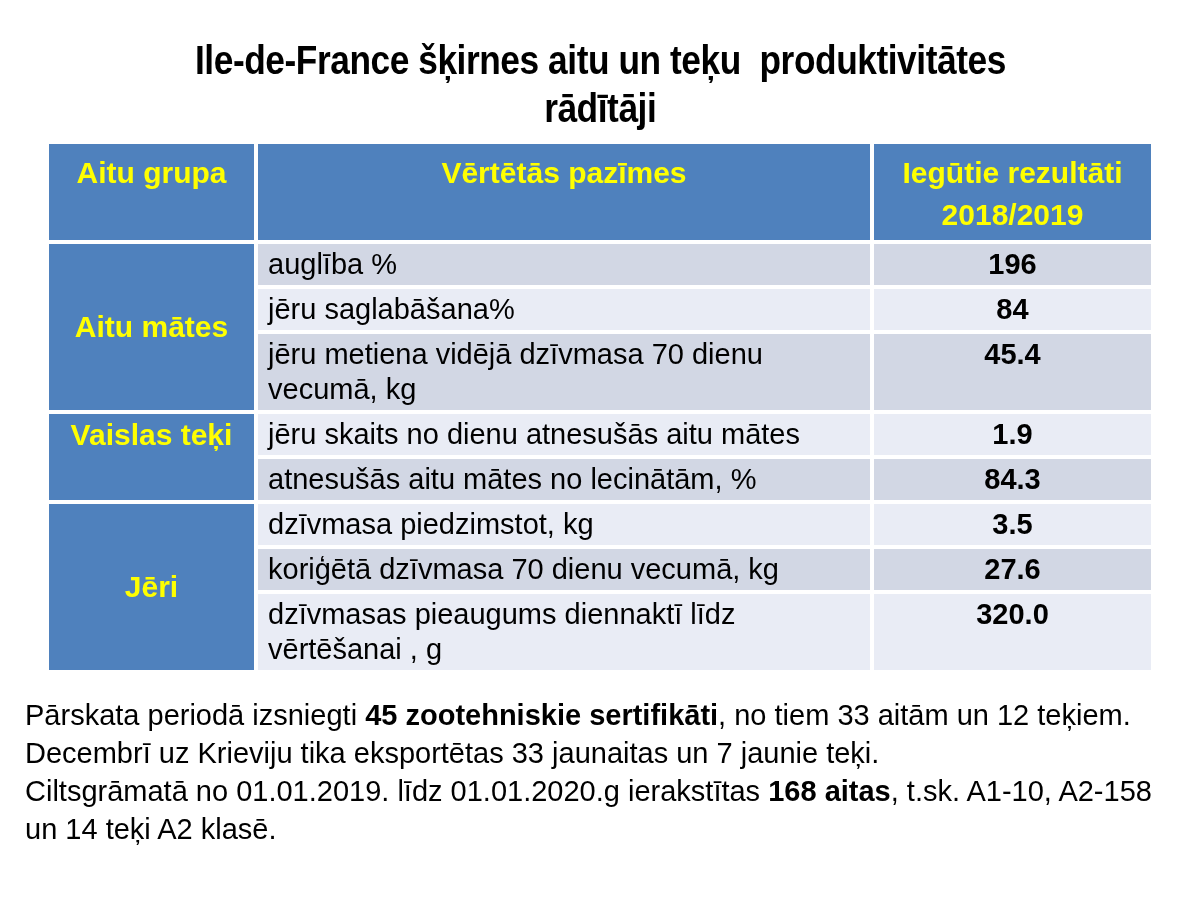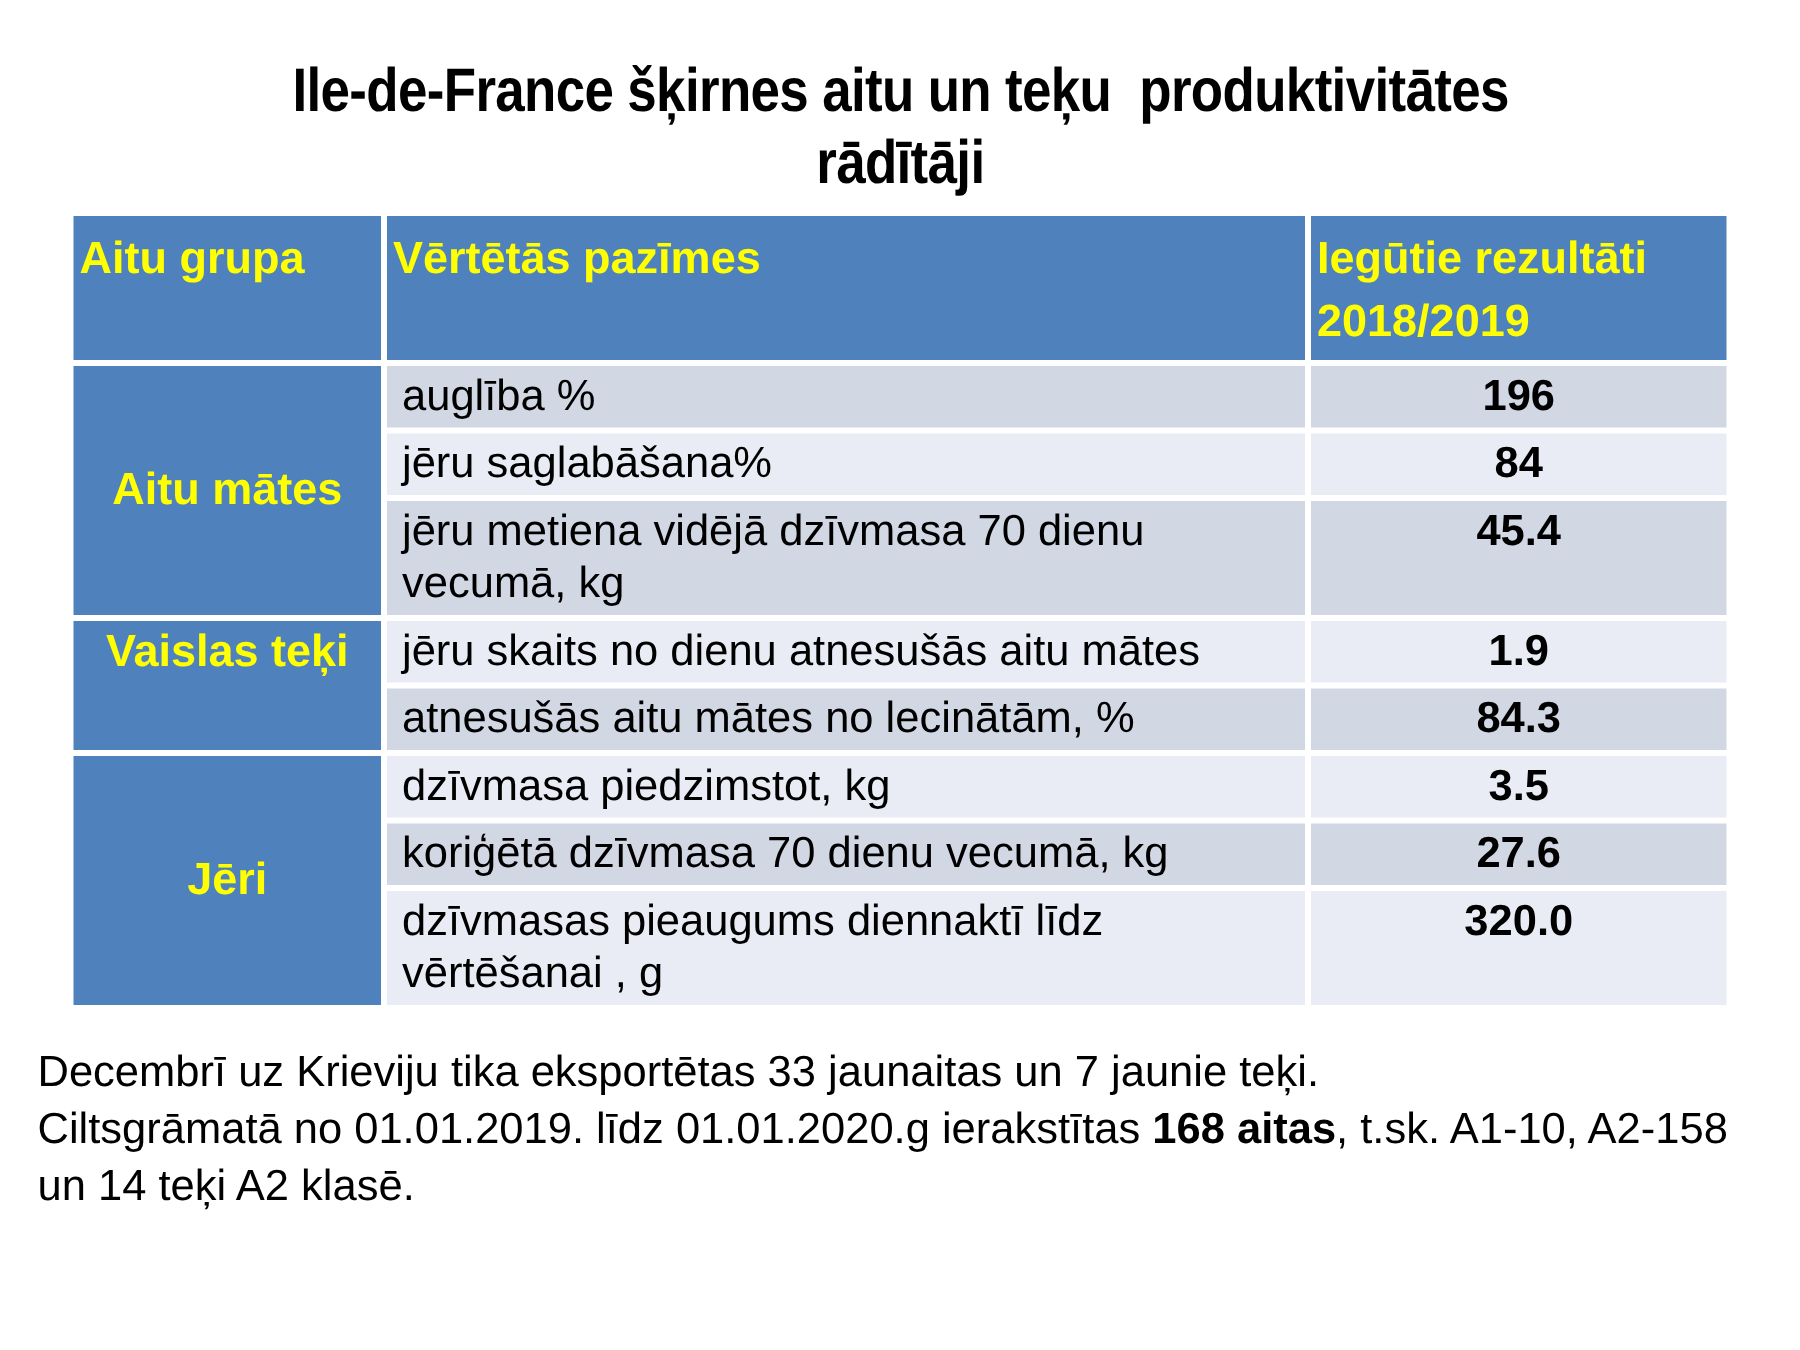--- a/index.html
+++ b/index.html
@@ -34,21 +34,21 @@
     table-layout:fixed;
   }
   .ptable col.c1{width:205px;}
   .ptable col.c2{width:612px;}
   .ptable col.c3{width:277px;}
 
   .hcell{
     background:var(--header-blue);
     color:var(--header-yellow);
     font-weight:bold;font-size:30px;
-    text-align:left;vertical-align:top;
+    text-align:center;vertical-align:top;
     padding:8px 4px 4px 4px;
     height:74px;line-height:42px;
   }
   .gcell{
     background:var(--header-blue);
     color:var(--header-yellow);
     font-weight:bold;font-size:30px;
     text-align:center;
     padding:17px 4px;
   }
@@ -143,17 +143,18 @@
         <td class="vcell">27.6</td>
       </tr>
       <tr class="light tall">
         <td class="fcell">dzīvmasas pieaugums diennaktī līdz vērtēšanai , g</td>
         <td class="vcell">320.0</td>
       </tr>
     </tbody>
   </table>
 
   <div class="notes">
+    <p class="note"><span>Pārskata periodā izsniegti </span><span class="b">45 zootehniskie sertifikāti</span><span>, no tiem 33 aitām un 12 teķiem.</span></p>
     <p class="note"><span>Decembrī uz Krieviju tika eksportētas 33 jaunaitas un 7 jaunie teķi.</span></p>
     <p class="note"><span>Ciltsgrāmatā no 01.01.2019. līdz 01.01.2020.g ierakstītas </span><span class="b">168 aitas</span><span>, t.sk. A1-10, A2-158  un 14 teķi A2 klasē.</span></p>
   </div>
 
 </div>
 
 </body></html>

